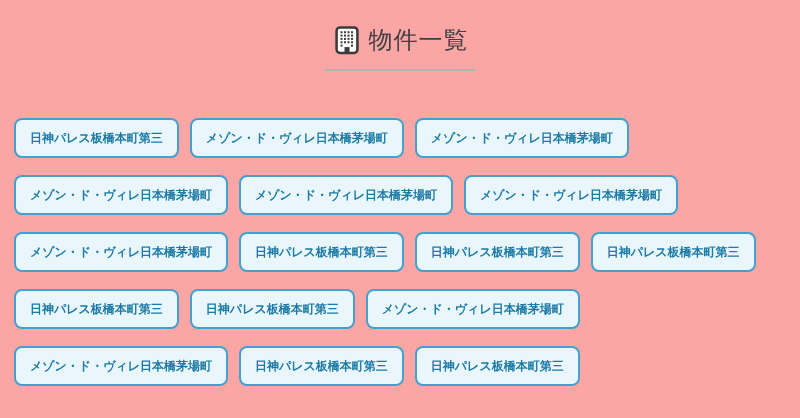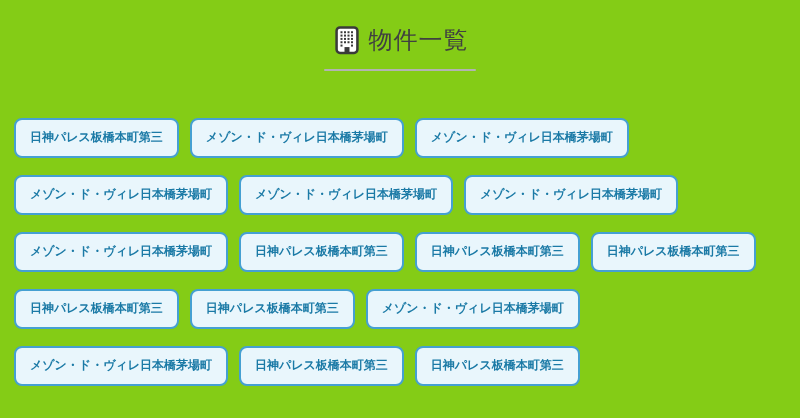--- a/index.html
+++ b/index.html
@@ -4,21 +4,21 @@
 <style>
   html, body {
     margin: 0;
     padding: 0;
     background: #ffffff;
     font-family: "Liberation Sans", "DejaVu Sans", sans-serif;
   }
   .page {
     width: 800px;
     height: 418px;
-    background: #84cc16;
+    background: #fca5a5;
     overflow: hidden;
     box-sizing: border-box;
   }
   .header {
     padding-top: 24px;
     text-align: center;
   }
   .title-row {
     display: flex;
     align-items: center;
@@ -53,21 +53,21 @@
     background: #e9f6fc;
     border: 2px solid #45a0d2;
     border-radius: 8px;
     color: #1b7aa6;
     font-size: 12px;
     font-weight: bold;
     line-height: 12px;
     padding: 12px 14px;
     white-space: nowrap;
     cursor: pointer;
-    font-family: Liberation Mono, monospace;
+    font-family: Liberation Sans, sans-serif;
   }
 </style>
 </head>
 <body>
 
 <div class="page">
 
   <div class="header">
     <div class="title-row">
       <span>

